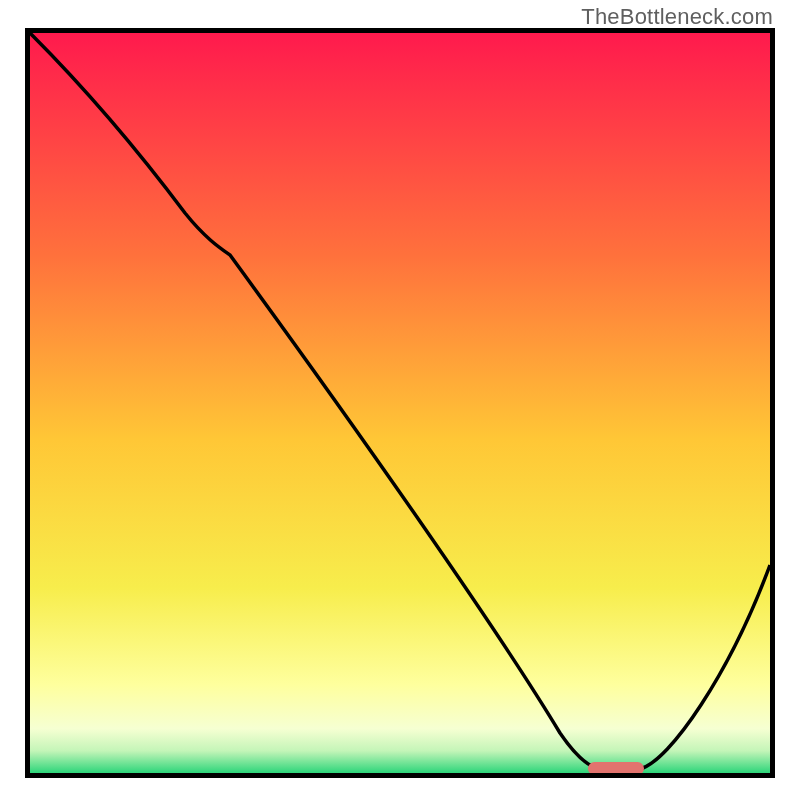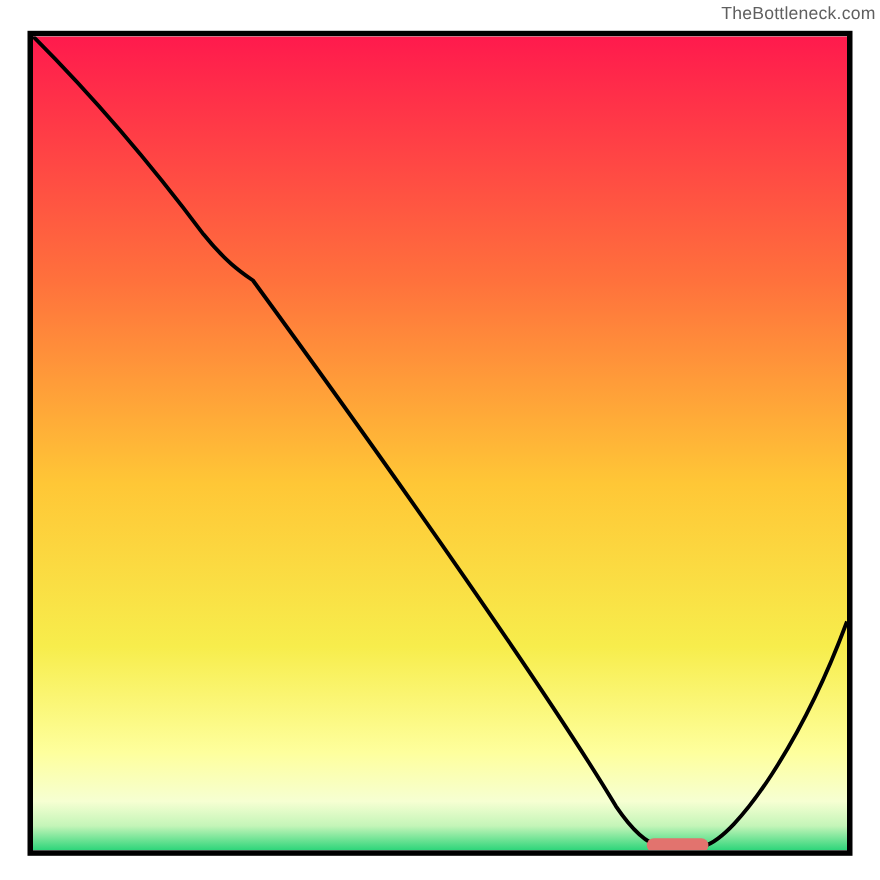--- a/index.html
+++ b/index.html
@@ -11,23 +11,23 @@
     font-family: Arial, Helvetica, sans-serif;
   }
   .container {
     position: relative;
     width: 800px;
     height: 800px;
   }
   .watermark {
     position: absolute;
     top: 4px;
-    right: 4px;
+    right: 27px;
     color: #5f5f5f;
-    font-size: 16px;
+    font-size: 22px;
     font-weight: 500;
     letter-spacing: 0.2px;
     z-index: 10;
   }
   .plot-box {
     position: absolute;
     left: 25px;
     top: 28px;
     width: 750px;
     height: 750px;

